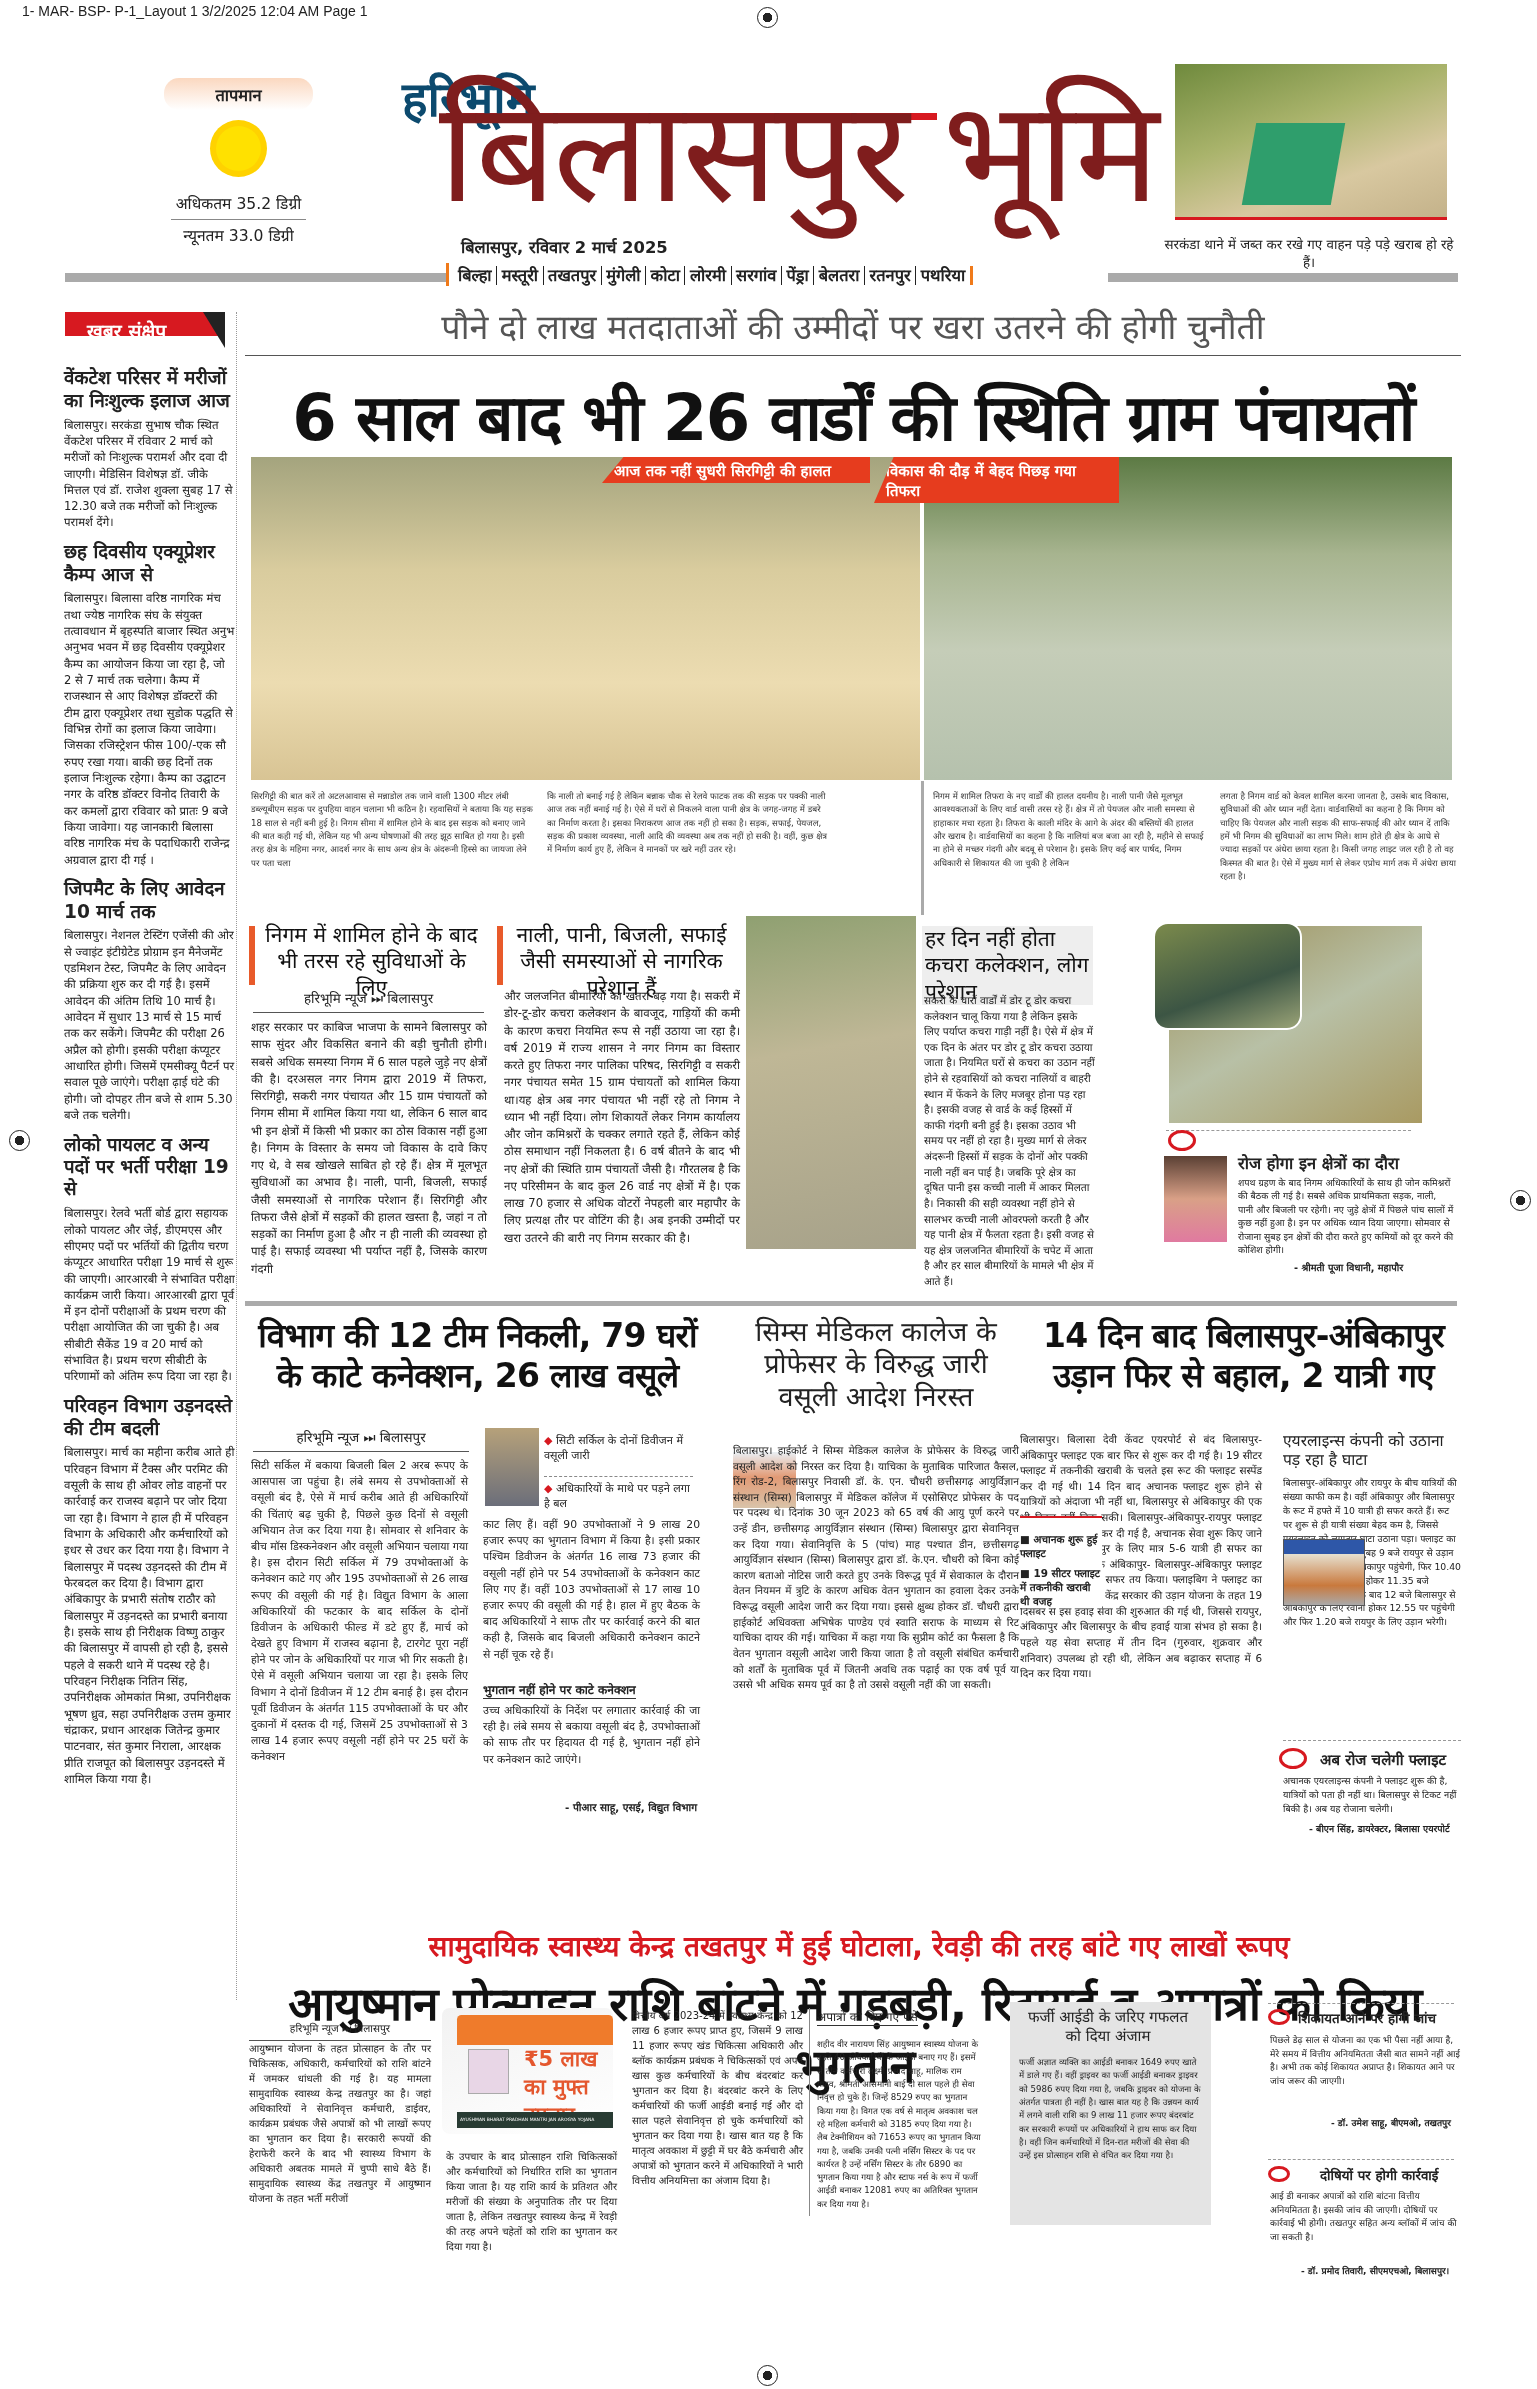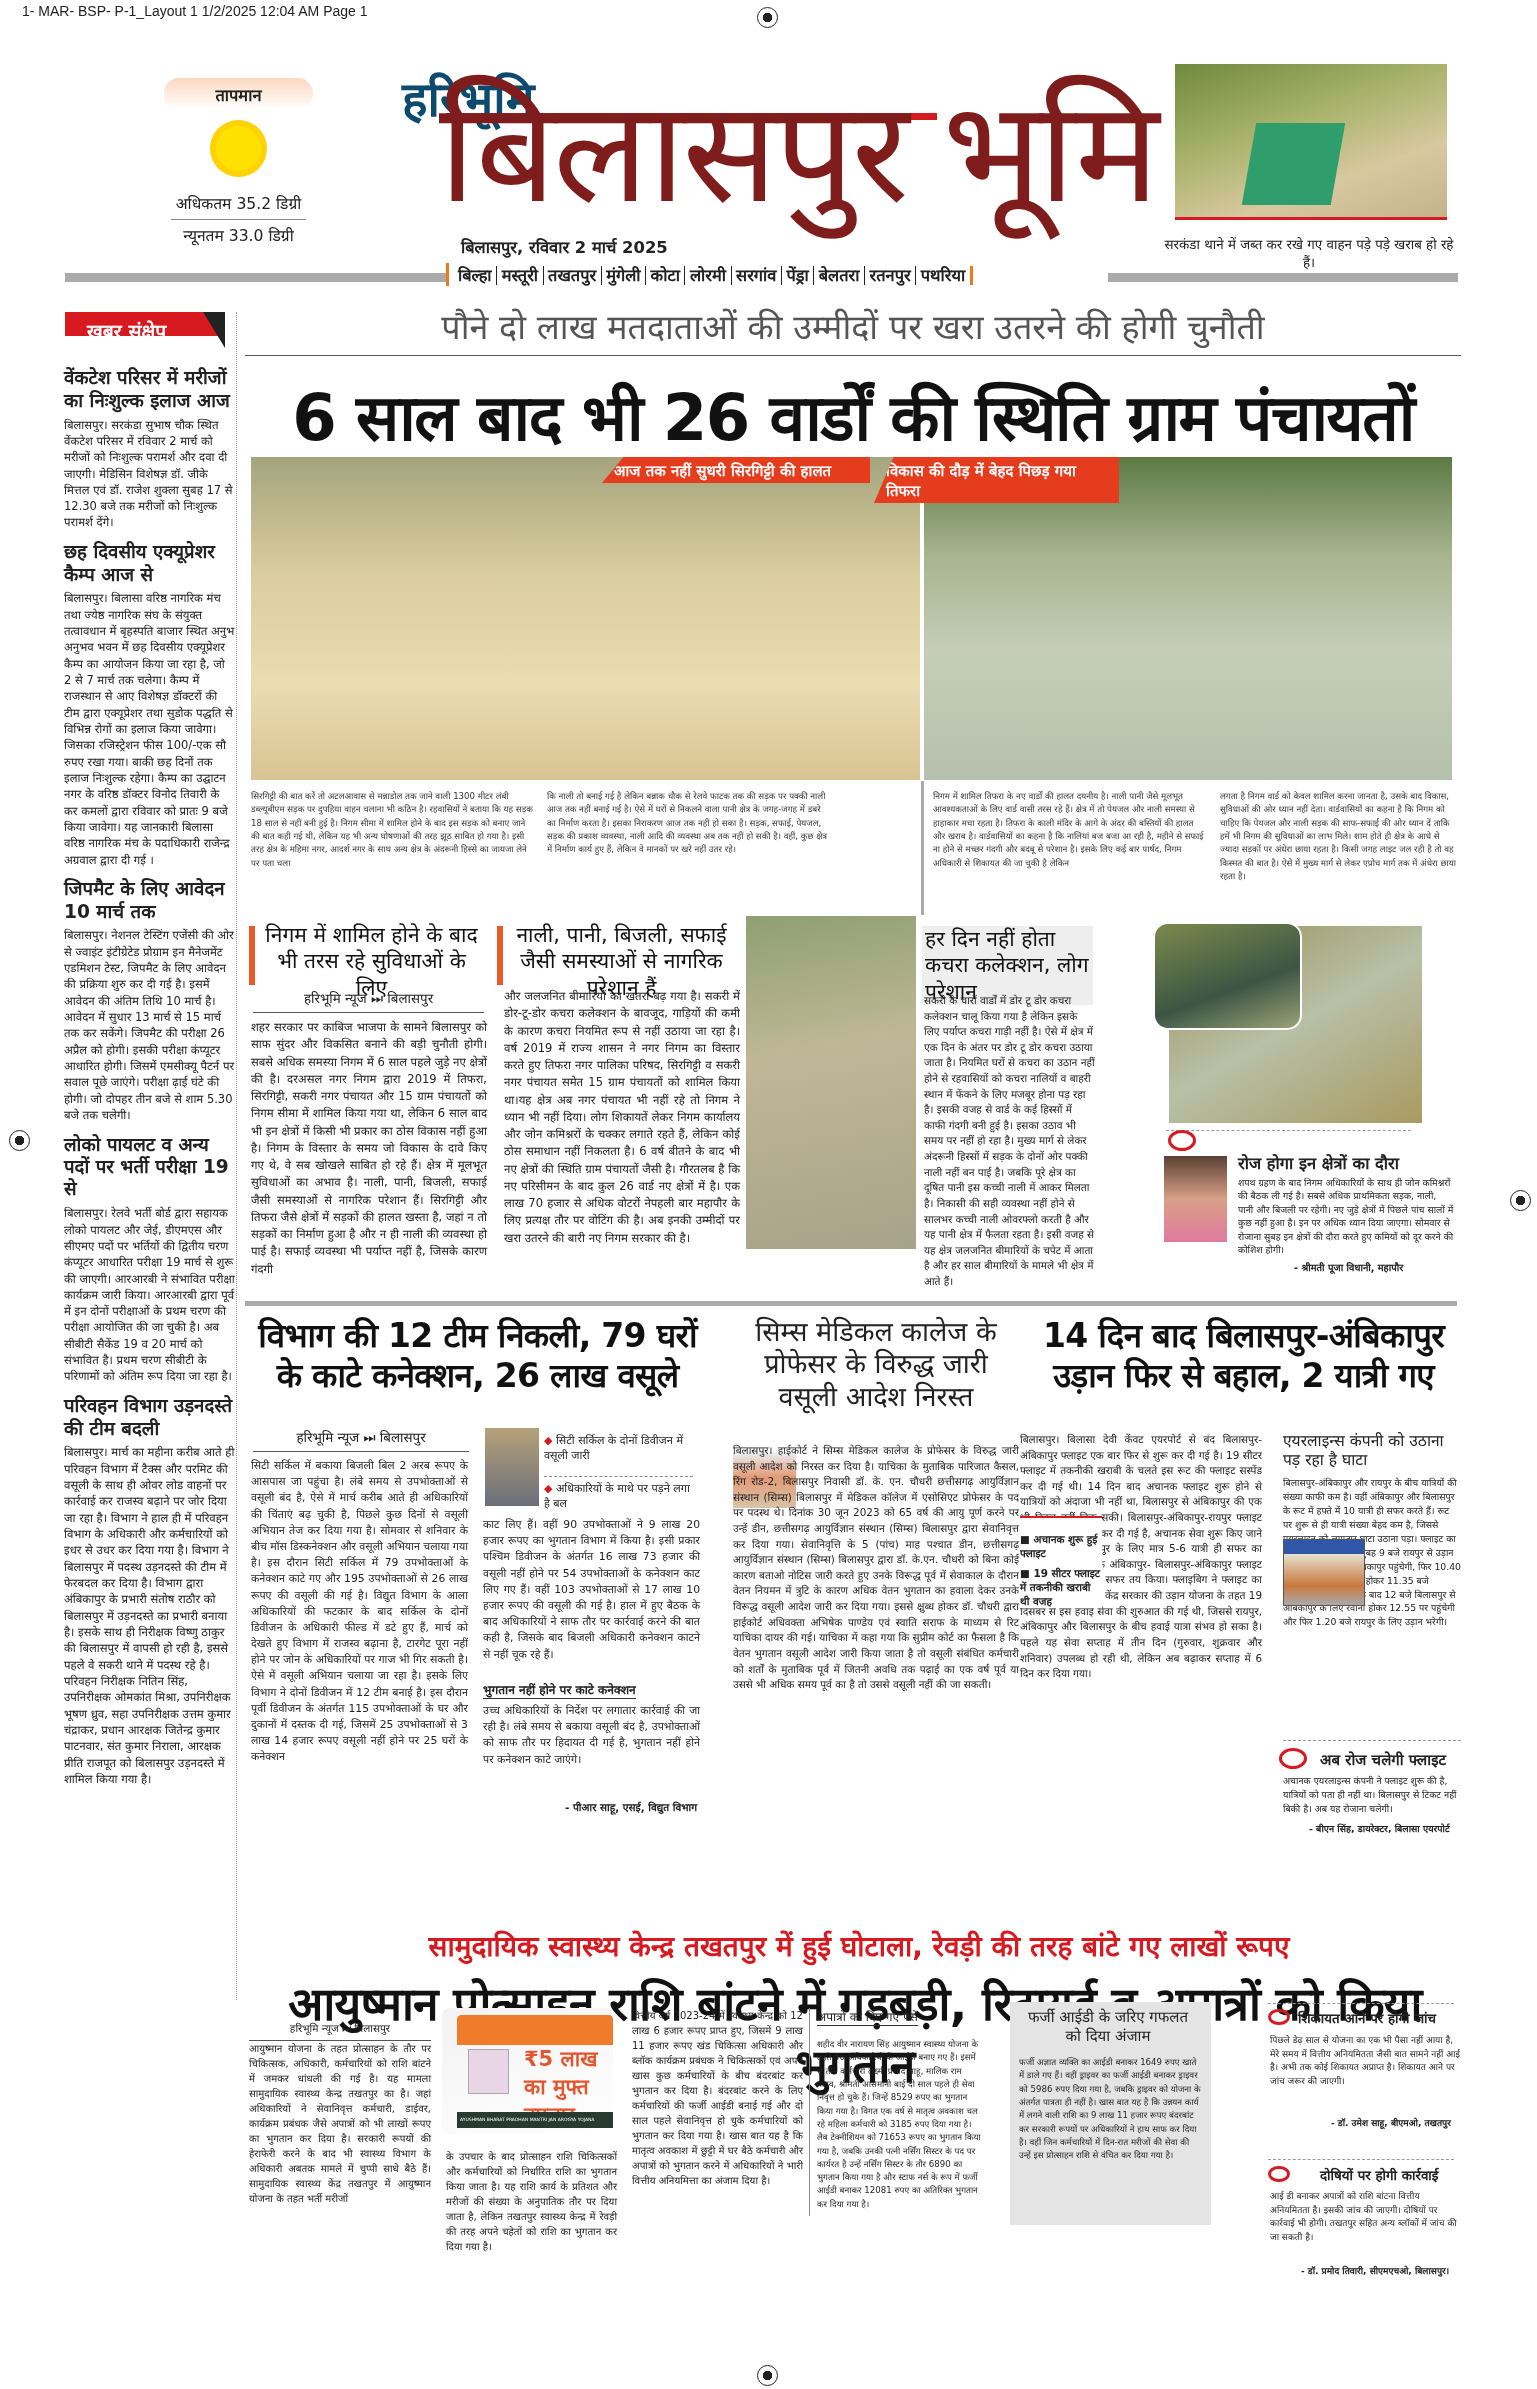--- a/index.html
+++ b/index.html
@@ -47,21 +47,21 @@
 .redh{left:253px;top:1926px;width:1212px;text-align:center;font-size:28px;color:#d71920;font-weight:bold}
 .ayushh{left:245px;top:1971px;width:1220px;text-align:center;font-size:46px;font-weight:bold;letter-spacing:-0.7px;color:#111}
 .greybox{background:#e4e4e4}
 .quote-ico{width:28px;height:21px;border:3px solid #d71920;border-radius:50%;display:inline-block;vertical-align:middle}
 .cardimg{background:linear-gradient(160deg,#f2f2f2,#fff);border-radius:7.4px}
 .cardimg .orange{position:absolute;left:15px;top:7.4px;width:156px;height:30px;background:#ef7b2b;border-radius:4.5px 4.5px 0 0}
 </style>
 </head>
 <body>
 
-<div class="abs slug">1- MAR- BSP- P-1_Layout 1  1/2/2025  12:04 AM  Page 1</div>
+<div class="abs slug">1- MAR- BSP- P-1_Layout 1  3/2/2025  12:04 AM  Page 1</div>
 <div class="abs reg" style="left:757px;top:7.4px"></div>
 <div class="abs reg" style="left:9px;top:1130px"></div>
 <div class="abs reg" style="left:1510px;top:1190px"></div>
 <div class="abs reg" style="left:757px;top:2365px"></div>
 
 <div class="abs temp">
   <div class="lbl">तापमान</div>
   <div class="sun"></div>
   <div class="row">अधिकतम 35.2 डिग्री</div>
   <div class="sep"></div>

